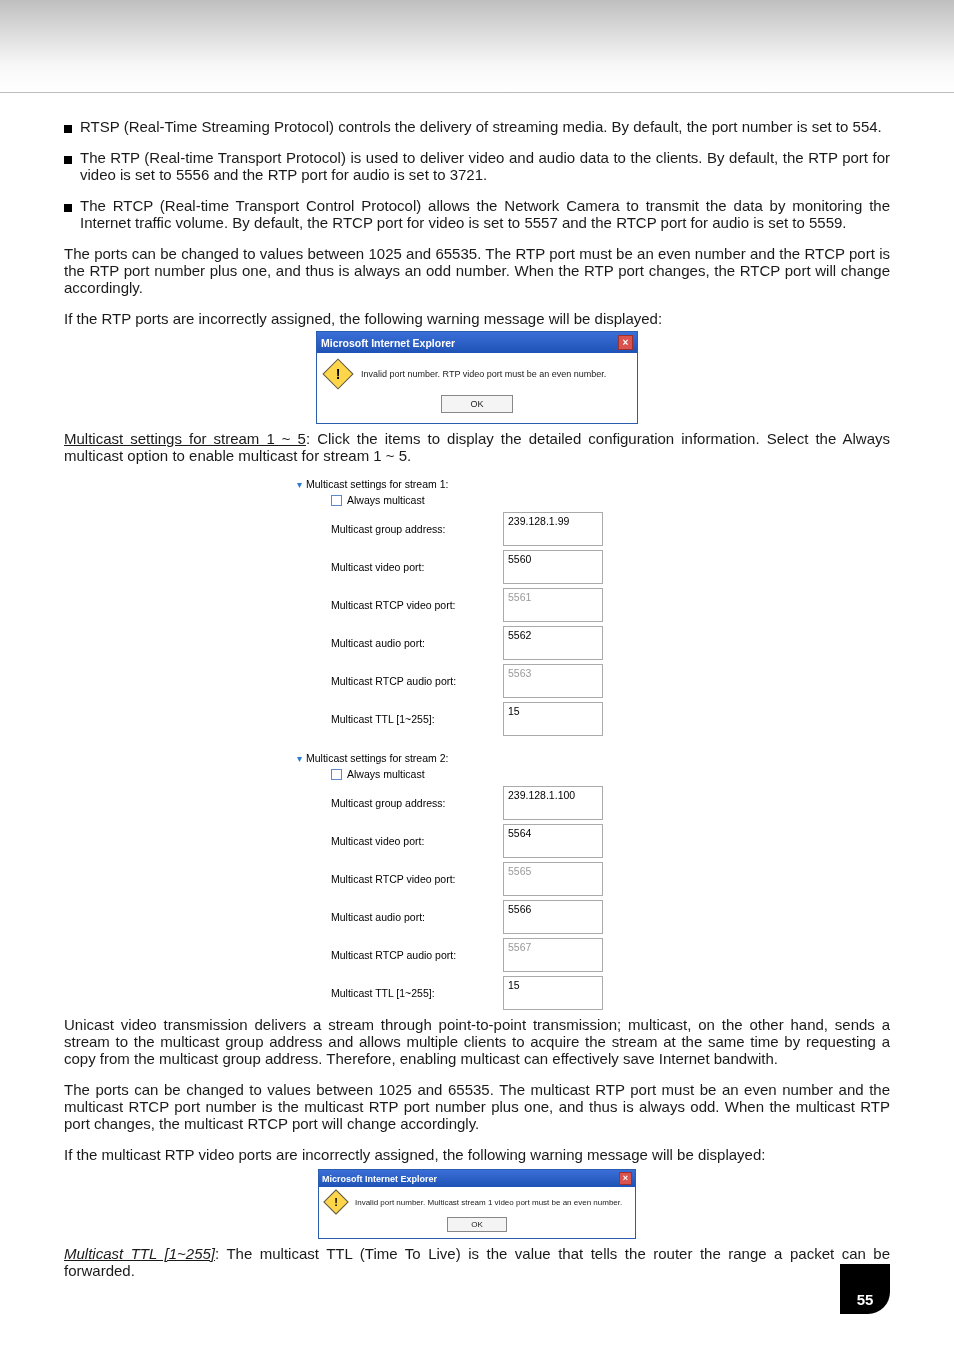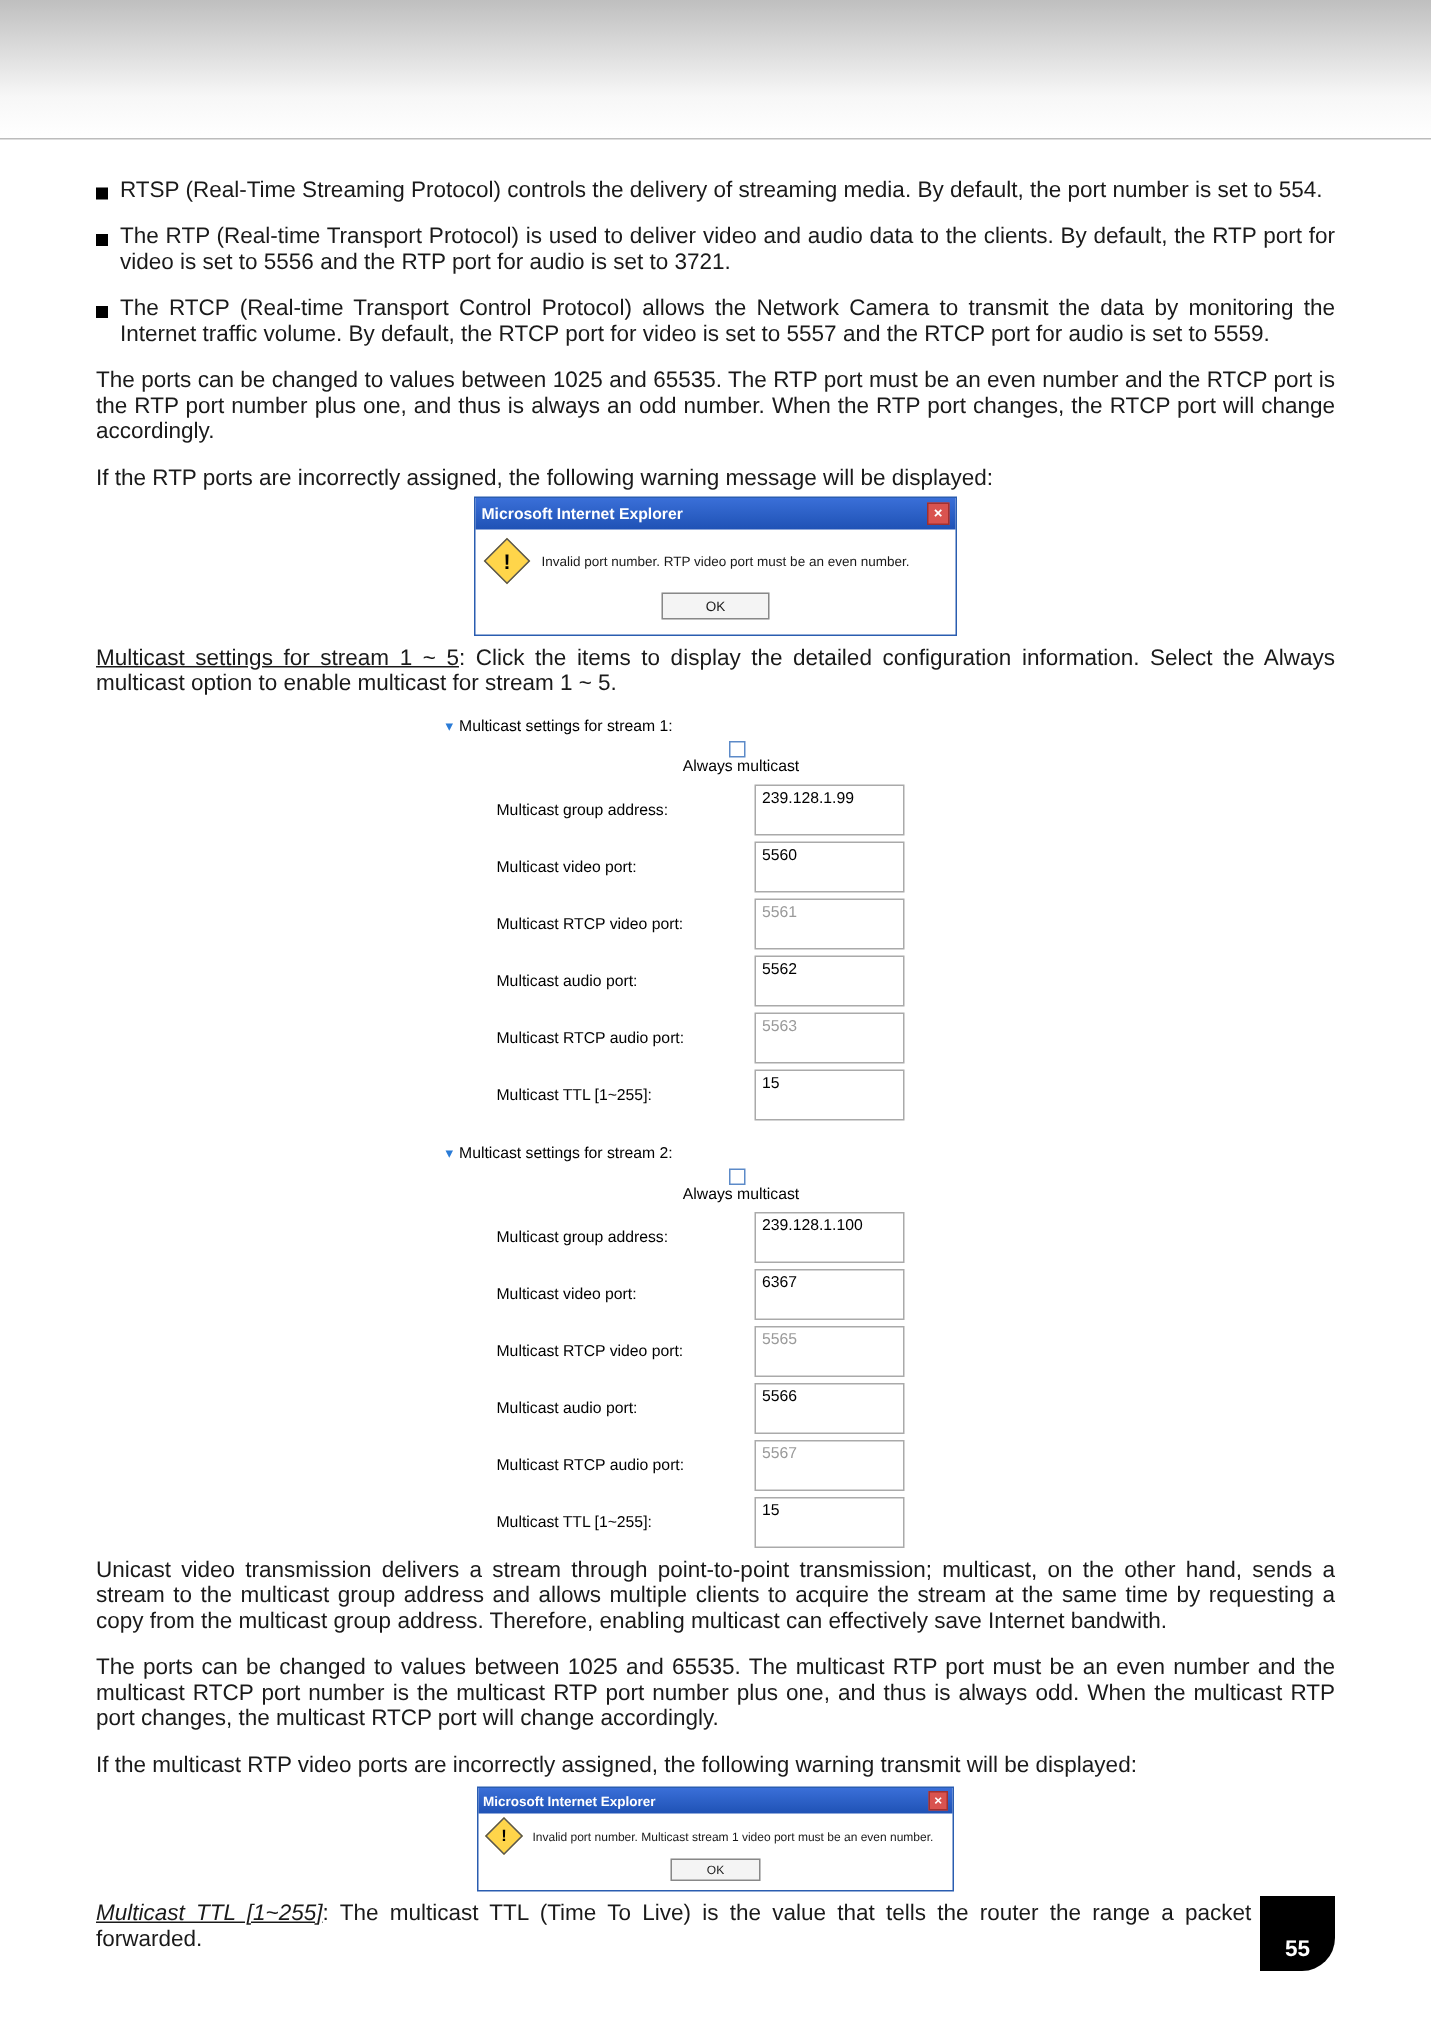--- a/index.html
+++ b/index.html
@@ -16,21 +16,21 @@
   .closebox { width:15px; height:15px; background:#d9534f; border:1px solid #a03030; color:#fff; font-size:10px; line-height:13px; text-align:center; }
   .dlg-body { padding: 10px 10px 8px 10px; }
   .dlg-row { display:flex; align-items:center; }
   .warnicon { width:22px; height:22px; background:#ffd54a; border:1px solid #555; transform:rotate(45deg); margin-right:12px; flex:0 0 22px; position:relative; }
   .warnicon span { position:absolute; left:50%; top:50%; transform:translate(-50%,-50%) rotate(-45deg); font-weight:bold; font-size:14px; color:#000; }
   .dlg-msg { font-size:9px; }
   .dlg-btn { margin: 10px auto 2px auto; width:72px; height:18px; border:1px solid #888; font-size:9px; text-align:center; line-height:16px; background:#f4f4f4; }
   .form { width: 360px; margin: 8px auto 6px auto; font-size: 10.5px; color:#000; }
   .sect { color:#000; margin: 4px 0 4px 0; }
   .sect .arrow { color:#2a7bd6; font-size:10px; margin-right:4px; }
-  .always { margin-left:34px; margin-bottom:6px; display:flex; align-items:center;flex-direction:column; }
+  .always { margin-left:34px; margin-bottom:6px; display:flex; align-items:center; }
   .cb { width:11px; height:11px; border:1px solid #5c8ac8; margin-right:5px; background:#fff; }
   .frow { display:flex; align-items:center; margin:4px 0 4px 34px; }
   .flabel { width: 172px; }
   .finput { width: 100px; height:34px; border:1px solid #aaa; padding:0 4px; font-size:10.5px; line-height:16px; background:#fff; }
   .finput.disabled { color:#9a9a9a; }
   .sep { height: 8px; }
   .dialog2 { width: 318px; margin: 0 auto 6px auto; border:1px solid #2a5db0; background:#fff; }
   .dlg2-title { background:linear-gradient(#3a6fd8,#1f52b5); color:#fff; font-size:9px; font-weight:bold; padding:2px 3px; display:flex; justify-content:space-between; align-items:center; }
   .closebox2 { width:13px; height:13px; background:#d9534f; border:1px solid #a03030; color:#fff; font-size:9px; line-height:11px; text-align:center; }
   .dlg2-body { padding:6px 8px 6px 8px; }
@@ -124,21 +124,21 @@
     <div class="always">
         <div class="cb"></div>
         <span>Always multicast</span>
       </div>
     <div class="frow">
         <div class="flabel">Multicast group address:</div>
         <div class="finput">239.128.1.100</div>
       </div>
     <div class="frow">
         <div class="flabel">Multicast video port:</div>
-        <div class="finput">6367</div>
+        <div class="finput">5564</div>
       </div>
     <div class="frow">
         <div class="flabel">Multicast RTCP video port:</div>
         <div class="finput disabled">5565</div>
       </div>
     <div class="frow">
         <div class="flabel">Multicast audio port:</div>
         <div class="finput">5566</div>
       </div>
     <div class="frow">
@@ -148,21 +148,21 @@
     <div class="frow">
         <div class="flabel">Multicast TTL [1~255]:</div>
         <div class="finput">15</div>
       </div>
   </div>
 
   <div class="para">Unicast video transmission delivers a stream through point-to-point transmission; multicast, on the other hand, sends a stream to the multicast group address and allows multiple clients to acquire the stream at the same time by requesting a copy from the multicast group address. Therefore, enabling multicast can effectively save Internet bandwith.</div>
   <div class="para">The ports can be changed to values between 1025 and 65535. The multicast RTP port must be an even number and the multicast RTCP port number is the multicast RTP port number plus one, and thus is always odd. When the multicast RTP port changes, the multicast RTCP port will change accordingly.</div>
 
   <div class="inlineblk">
-    <div class="txt para" style="margin-bottom:6px;">If the multicast RTP video ports are incorrectly assigned, the following warning transmit will be displayed:</div>
+    <div class="txt para" style="margin-bottom:6px;">If the multicast RTP video ports are incorrectly assigned, the following warning message will be displayed:</div>
   </div>
 
   <div class="dialog2">
     <div class="dlg2-title">
       <span>Microsoft Internet Explorer</span>
       <div class="closebox2">×</div>
     </div>
     <div class="dlg2-body">
       <div class="dlg-row">
         <div class="warnicon2">

